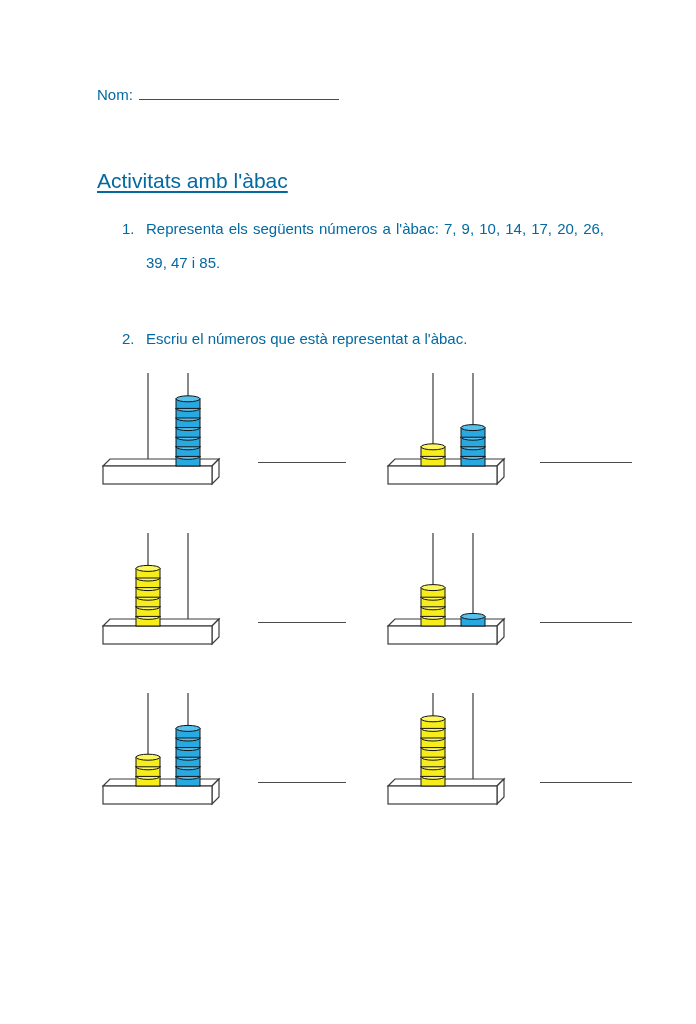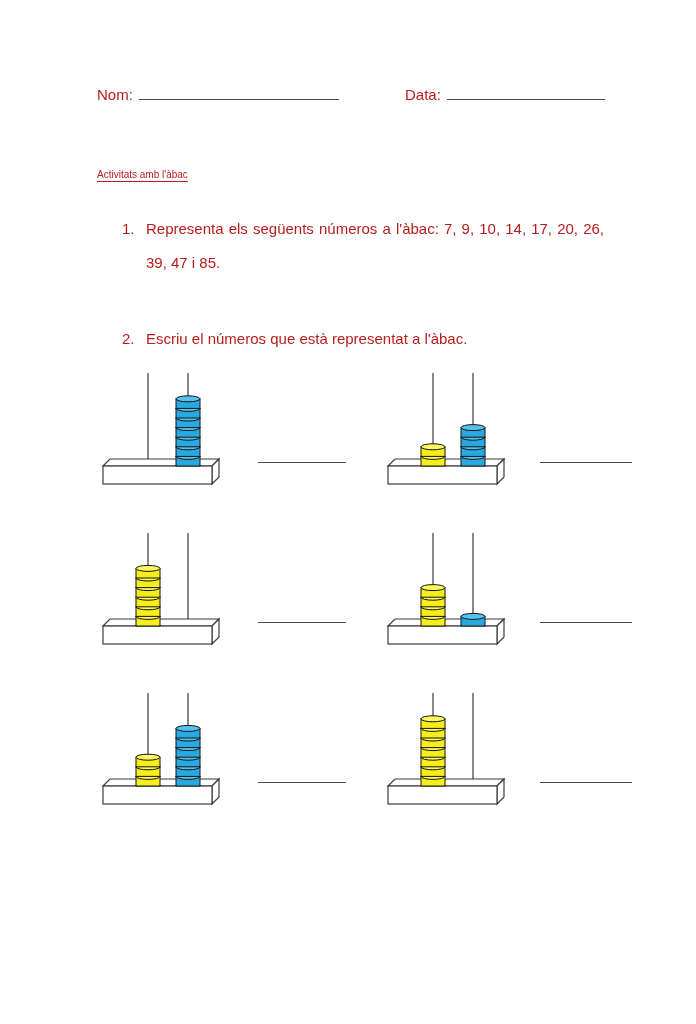--- a/index.html
+++ b/index.html
@@ -2,34 +2,34 @@
 <html><head>
 <meta charset="utf-8">
 <style>
   html, body { margin: 0; padding: 0; background: #ffffff; }
   .page {
     position: relative;
     width: 696px;
     height: 844px;
     background: #ffffff;
     font-family: "Liberation Sans", sans-serif;
-    color: #b91c1c;
+    color: #0369a1;
     overflow: hidden;
   }
   .abs { position: absolute; }
   .header-group { font-size: 15px; white-space: nowrap; }
   .blank-line {
     display: inline-block;
     height: 13px;
     border-bottom: 1.5px solid #4a4a4a;
     margin-left: 6px;
     vertical-align: baseline;
   }
   .title {
-    font-size: 10px;
+    font-size: 21px;
     text-decoration: underline;
     text-underline-offset: 3px;
   }
   .exercise { display: flex; font-size: 15px; line-height: 34px; }
   .ex-num { width: 24px; flex: 0 0 24px; }
   .ex-text { width: 458px; }
   .ex-text.justified { text-align: justify; }
   .answer-line {
     position: absolute;
     height: 0;
@@ -38,23 +38,20 @@
   .abacus { position: absolute; width: 128px; height: 118px; }
 </style>
 </head>
 <body>
 
 <div class="page">
 
   <div class="abs header-group" style="left:97px; top:86px;">
     <span>Nom:</span><span class="blank-line" style="width:200px;"></span>
   </div>
-  <div class="abs header-group" style="left:405px; top:86px;">
-    <span>Data:</span><span class="blank-line" style="width:158px;"></span>
-  </div>
 
   <div class="abs title" style="left:97px; top:169px;">Activitats amb l'àbac</div>
 
   <div class="abs exercise" style="left:122px; top:212px;">
     <span class="ex-num">1.</span>
     <div class="ex-text justified">Representa els següents números a l'àbac: 7, 9, 10, 14, 17, 20, 26, 39, 47 i 85.</div>
   </div>
 
   <div class="abs exercise" style="left:122px; top:322px;">
     <span class="ex-num">2.</span>

